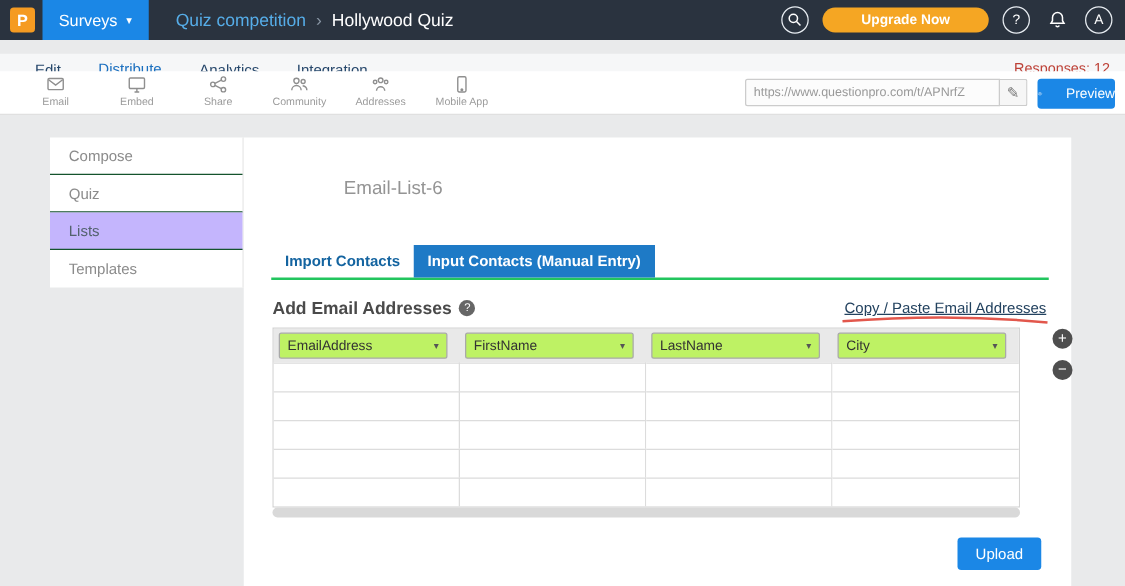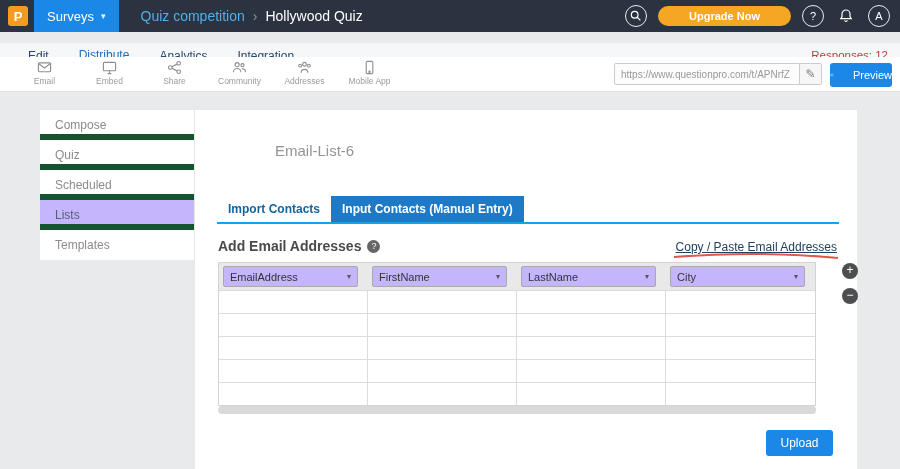--- a/index.html
+++ b/index.html
@@ -26,48 +26,48 @@
   .nav-item.active { color:#1a6fbf; border-bottom:2px solid #30557a; font-weight:normal; }
   .responses { margin-left:auto; margin-right:12px; color:#bd4137; font-size:11.5px; }
 
   
   .toolbar { position:absolute; top:57px; left:0; width:900px; height:35px; background:#fff; border-bottom:1px solid #e0e0e0; }
   .tool-items { position:absolute; left:12px; top:3px; display:flex; }
   .tool { width:65px; display:flex; flex-direction:column; align-items:center; color:#8f8f8f; }
   .tool svg { width:15px; height:15px; stroke:#8f8f8f; fill:none; stroke-width:1.2; }
   .tlabel { font-size:8.5px; margin-top:1px; color:#9b9b9b; }
   .url-wrap { position:absolute; right:78px; top:6px; display:flex; }
-  .url-input { width:186px; height:22px; border:1px solid #ccc; background:#fcfcfc; font-size:10px; color:#999; padding:0 6px; font-family:"Liberation Sans",sans-serif; border-radius:2px 0 0 2px; }
+  .url-input { width:204px; height:22px; border:1px solid #ccc; background:#fcfcfc; font-size:10px; color:#999; padding:0 6px; font-family:"Liberation Sans",sans-serif; border-radius:2px 0 0 2px; }
   .pencil-btn { width:22px; height:22px; border:1px solid #ccc; border-left:none; background:#f6f6f6; color:#777; font-size:12px; display:flex; align-items:center; justify-content:center; border-radius:0 2px 2px 0; }
   .preview-btn { position:absolute; right:8px; top:6px; width:62px; height:24px; background:#1b87e6; border:none; border-radius:3px; color:#fff; font-size:11px; display:flex; align-items:center; justify-content:center; gap:19px; }
   .preview-btn svg { width:13px; height:10px; stroke:#fff; fill:none; stroke-width:1.1; }
 
   
   .sidebar { position:absolute; left:40px; top:110px; width:155px; background:#fff; border-right:1px solid #e5e5e5; }
-  .sb-item { height:30px; line-height:30px; padding-left:15px; font-size:12px; color:#8b8b8b; border-bottom:6px solid #14532d; }
+  .sb-item { height:30px; line-height:30px; padding-left:15px; font-size:12px; color:#8b8b8b; border-bottom:1px solid #14532d; }
   .sb-item:last-child { border-bottom:none; }
   .sb-item.active { background:#c4b5fd; color:#53626e; }
 
   
   .card { position:absolute; left:195px; top:110px; width:662px; height:359px; background:#fff; }
   .list-title { position:absolute; left:80px; top:32px; font-size:15px; color:#949494; }
-  .tabs-wrap { position:absolute; left:22px; right:18px; top:86px; border-bottom:2px solid #0ea5e9; display:flex; }
+  .tabs-wrap { position:absolute; left:22px; right:18px; top:86px; border-bottom:2px solid #22c55e; display:flex; }
   .tab { padding:6px 11px; font-size:12px; font-weight:bold; color:#1464a0; }
   .tab.active { background:#1e7ac6; color:#fff; }
   .section-row { position:absolute; left:23px; right:20px; top:127px; display:flex; align-items:center; }
   .section-title { font-size:14px; font-weight:bold; color:#4a4a4a; }
   .help-badge { width:13px; height:13px; border-radius:50%; background:#666; color:#fff; font-size:9px; display:flex; align-items:center; justify-content:center; margin-left:6px; }
   .copy-link-wrap { margin-left:auto; position:relative; }
   .copy-link { font-size:12px; color:#23425f; text-decoration:underline; }
   .red-underline { position:absolute; left:-4px; top:15px; }
 
   
   .ctable { position:absolute; left:23px; top:152px; width:598px; border:1px solid #d4d4d4; }
   .thead { display:grid; grid-template-columns:repeat(4,1fr); background:#e9e9e9; height:27px; }
-  .hsel { margin:3px 10px 3px 4px; background:#c4b5fd; border:1px solid #a9a9a9; height:21px; display:flex; align-items:center; justify-content:space-between; padding:0 6px; font-size:11px; color:#333; border-radius:2px; }
+  .hsel { margin:3px 10px 3px 4px; background:#bef264; border:1px solid #a9a9a9; height:21px; display:flex; align-items:center; justify-content:space-between; padding:0 6px; font-size:11px; color:#333; border-radius:2px; }
   .hsel .caret { font-size:8px; color:#555; }
   .trow { display:grid; grid-template-columns:repeat(4,1fr); height:23px; }
   .tcell { background:#fff; border-top:1px solid #dcdcdc; border-right:1px solid #dcdcdc; }
   .tcell:last-child { border-right:none; }
   .stepper { position:absolute; left:647px; width:16px; height:16px; border-radius:50%; background:#4e4e4e; color:#fff; font-size:12px; line-height:15px; text-align:center; }
   .stepper.plus { top:153px; }
   .stepper.minus { top:178px; }
   .hscroll { position:absolute; left:23px; top:296px; width:598px; height:8px; background:#d9d9d9; border-radius:4px; }
   .upload-btn { position:absolute; left:571px; top:320px; width:67px; height:26px; background:#1b87e6; border:none; border-radius:3px; color:#fff; font-size:12px; }
 </style>
@@ -176,21 +176,20 @@
           <path d="M.8 5s2.2-3.6 5.7-3.6S12.2 5 12.2 5s-2.2 3.6-5.7 3.6S.8 5 .8 5z"></path>
           <circle cx="6.5" cy="5" r="1.6"></circle>
         </svg>
       <span data-interactable="false">Preview</span>
     </button>
   </div>
 
   <aside class="sidebar" data-interactable="false">
     <div class="sb-item" data-interactable="true">Compose</div>
     <div class="sb-item" data-interactable="true">Quiz</div>
-    <div class="sb-item" data-interactable="true">Scheduled</div>
     <div class="sb-item active" data-interactable="true">Lists</div>
     <div class="sb-item" data-interactable="true">Templates</div>
   </aside>
 
   <main class="card" data-interactable="false">
     <div class="list-title" data-interactable="false">Email-List-6</div>
 
     <div class="tabs-wrap" data-interactable="false">
       <div class="tab" data-interactable="true">Import Contacts</div>
       <div class="tab active" data-interactable="true">Input Contacts (Manual Entry)</div>

